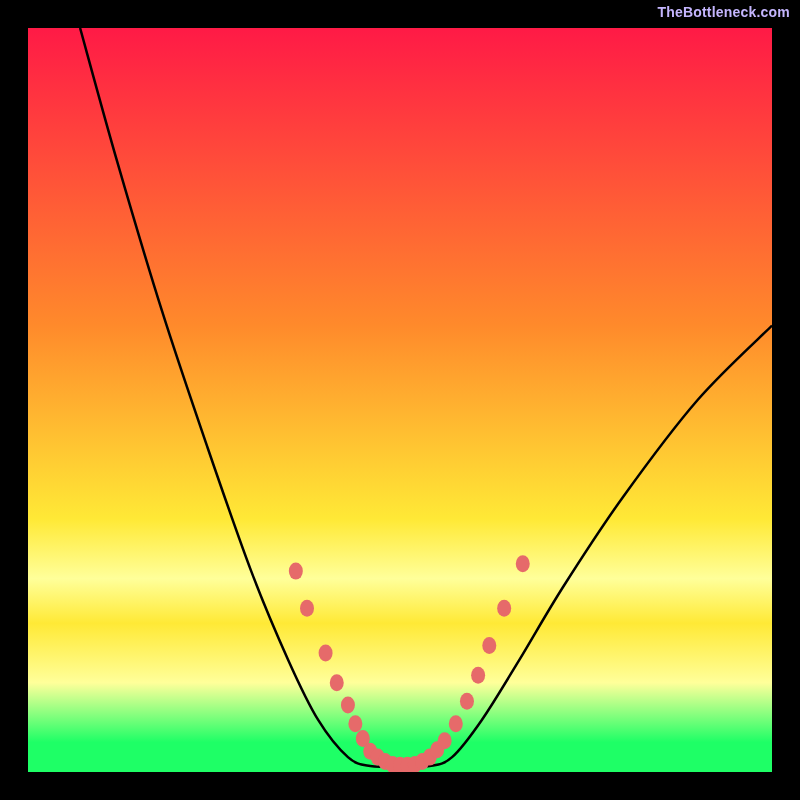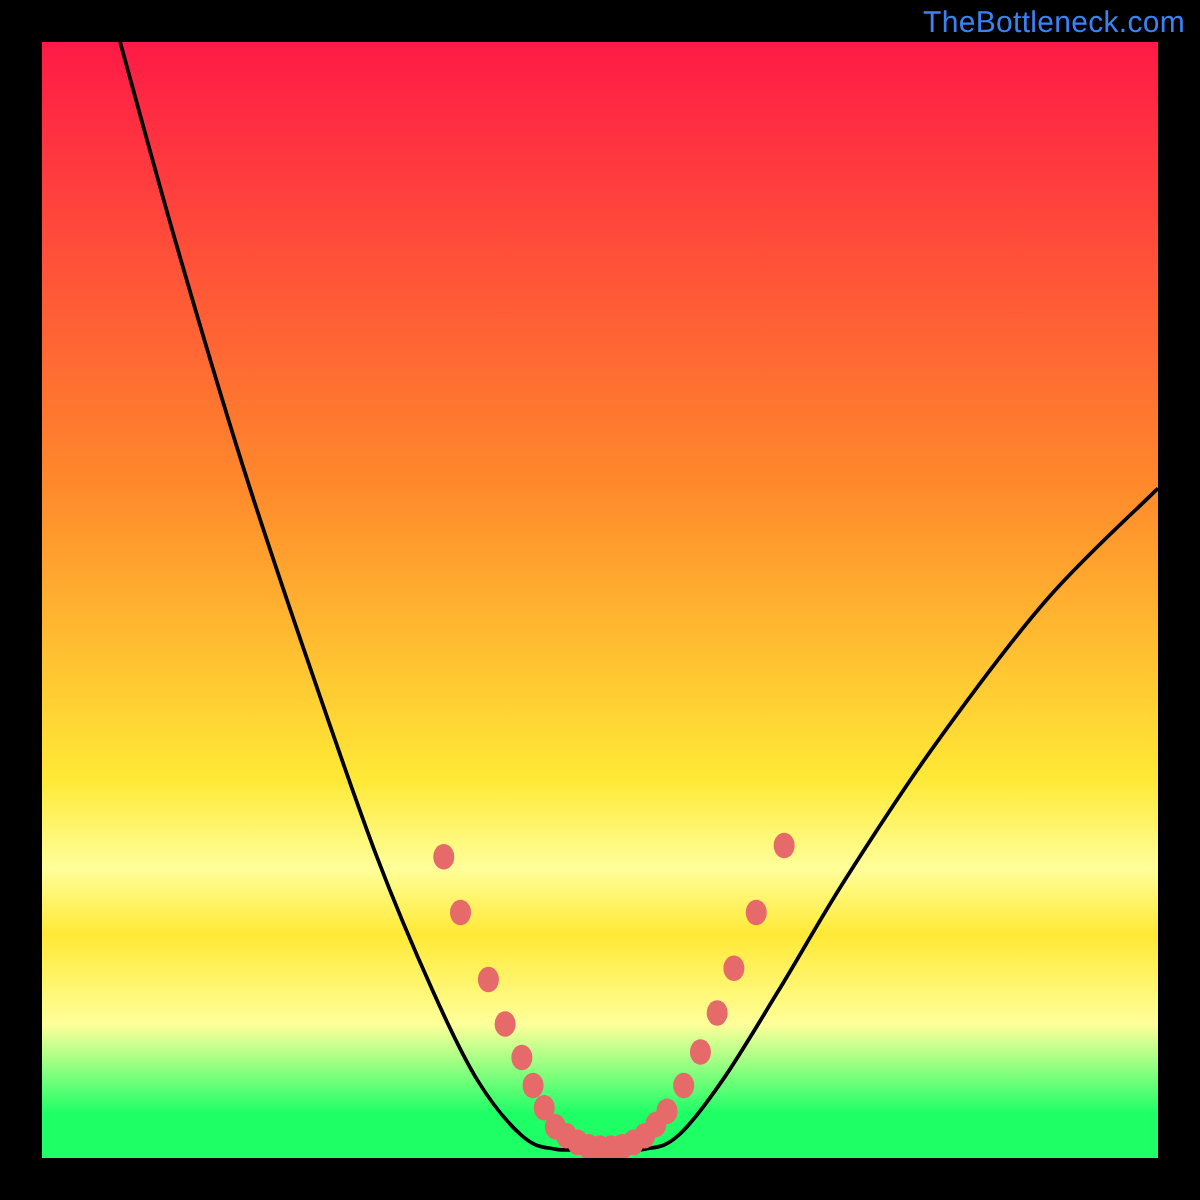--- a/index.html
+++ b/index.html
@@ -14,23 +14,23 @@
   .frame {
     position: relative;
     width: 800px;
     height: 800px;
     background: #000;
   }
   .watermark {
     position: absolute;
     top: 4px;
     right: 10px;
-    color: #3b82f6;
-    font-size: 20px;
-    font-weight: 400;
+    color: #c4b5fd;
+    font-size: 14px;
+    font-weight: 700;
     letter-spacing: 0.2px;
     z-index: 10;
   }
   .plot-wrap {
     position: absolute;
     left: 28px;
     top: 28px;
     width: 744px;
     height: 744px;
     background: #000;

